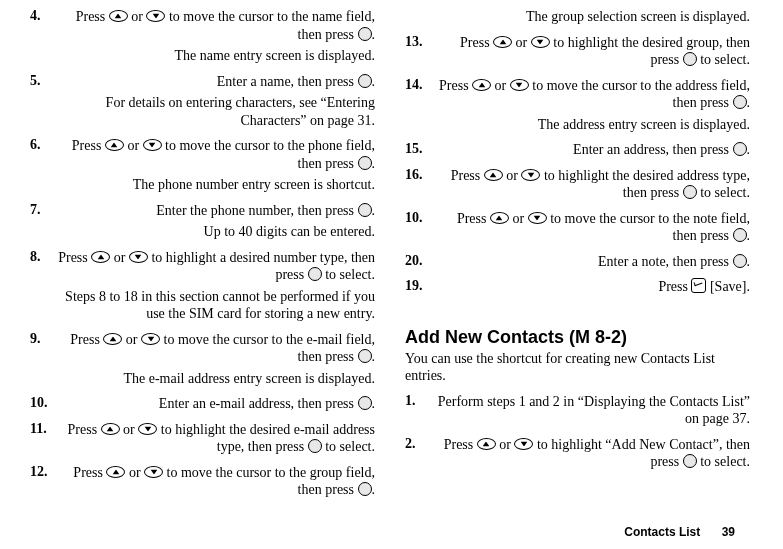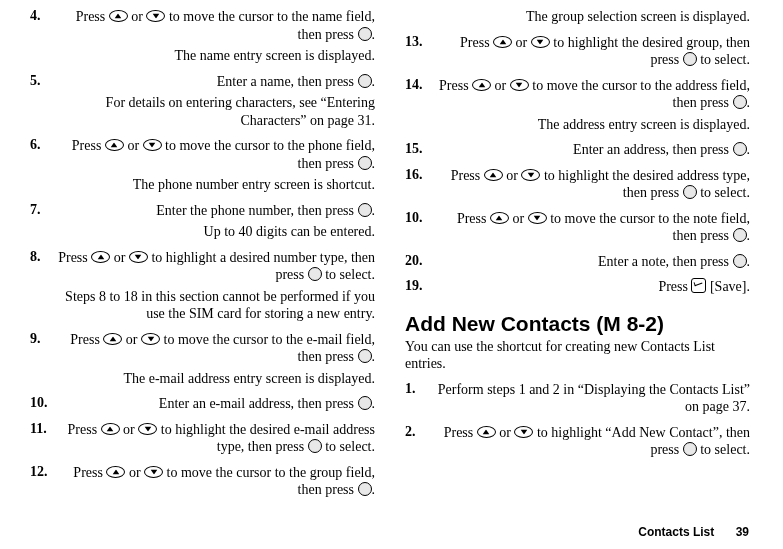--- a/index.html
+++ b/index.html
@@ -33,32 +33,32 @@
     flex: 1;
   }
   .step-body p {
     margin: 0 0 4px 4px;
     line-height: 1.25;
     text-align: right;
   }
   .heading {
     font-family: Arial, Helvetica, sans-serif;
     font-weight: bold;
-    font-size: 21px;
-    margin-top: 12px;
+    font-size: 18px;
+    margin-top: 27px;
     margin-bottom: 2px;
   }
   .intro {
     margin: 0 0 8px 0;
     line-height: 1.25;
   }
   .folio {
     position: absolute;
     bottom: 10px;
-    right: 34px;
+    right: 48px;
     font-family: Arial, Helvetica, sans-serif;
     font-weight: bold;
     font-size: 12px;
   }
   .folio-title { margin-right: 18px; }
   
   .icon {
     display: inline-block;
     vertical-align: middle;
   }

